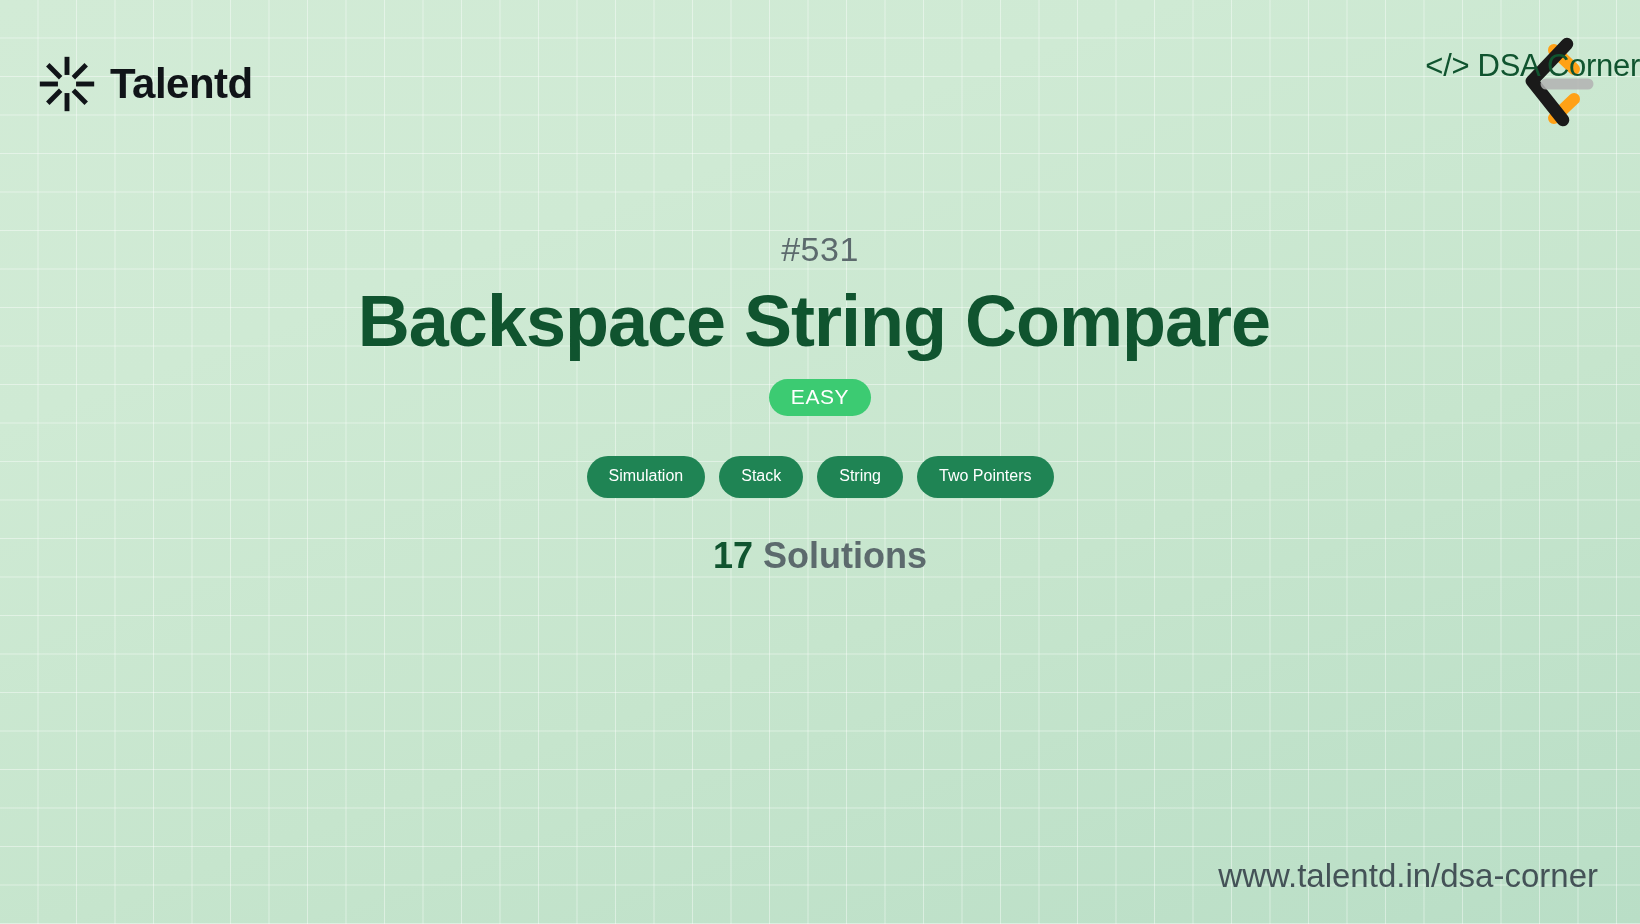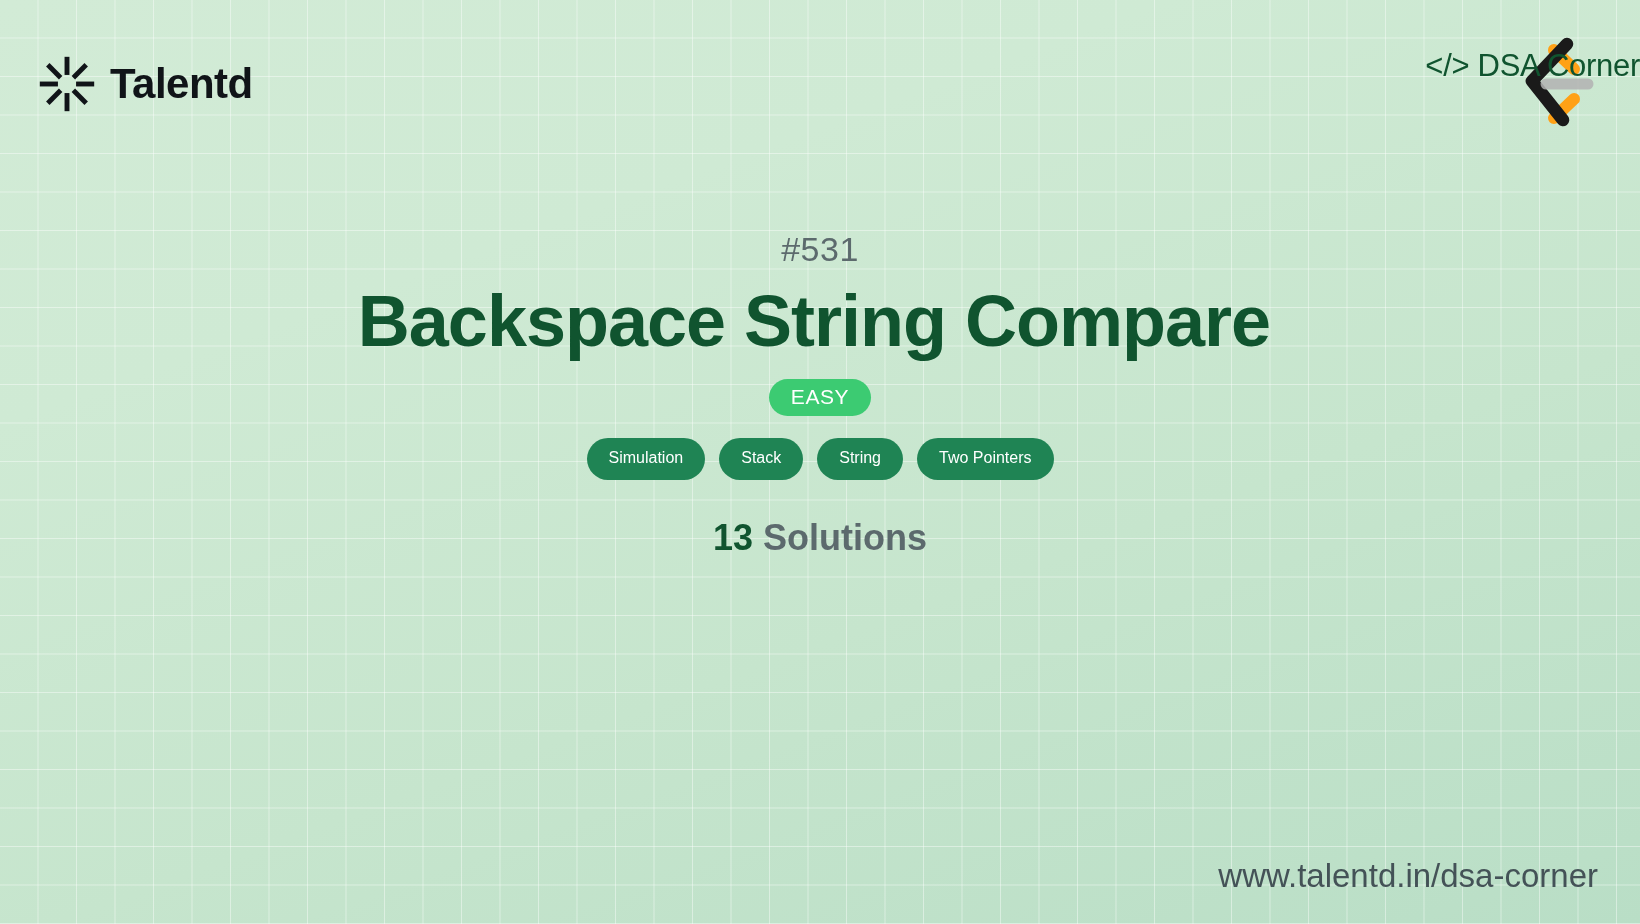--- a/index.html
+++ b/index.html
@@ -124,21 +124,21 @@
   .difficulty-badge {
     display: inline-block;
     background: #3ccb72;
     color: #ffffff;
     font-size: 21px;
     font-weight: 400;
     letter-spacing: 0.6px;
     padding: 7px 22px 9px 22px;
     border-radius: 22px;
     line-height: 1;
-    margin-bottom: 22px;
+    margin-bottom: 40px;
   }
 
   .tags {
     display: flex;
     flex-wrap: wrap;
     justify-content: center;
     gap: 14px;
     max-width: 1340px;
     margin-bottom: 36px;
   }
@@ -238,21 +238,21 @@
 
     <div class="tags">
       <span class="tag">Simulation</span>
       <span class="tag">Stack</span>
       <span class="tag">String</span>
       <span class="tag">Two Pointers</span>
     </div>
 
     <div class="stats">
       <div class="stat-line">
-        <span class="stat-value">13</span>
+        <span class="stat-value">17</span>
         <span class="stat-label">Solutions</span>
       </div>
     </div>
 
   </div>
 
   <div class="footer">
     <span class="footer-url">www.talentd.in/dsa-corner</span>
   </div>
 

